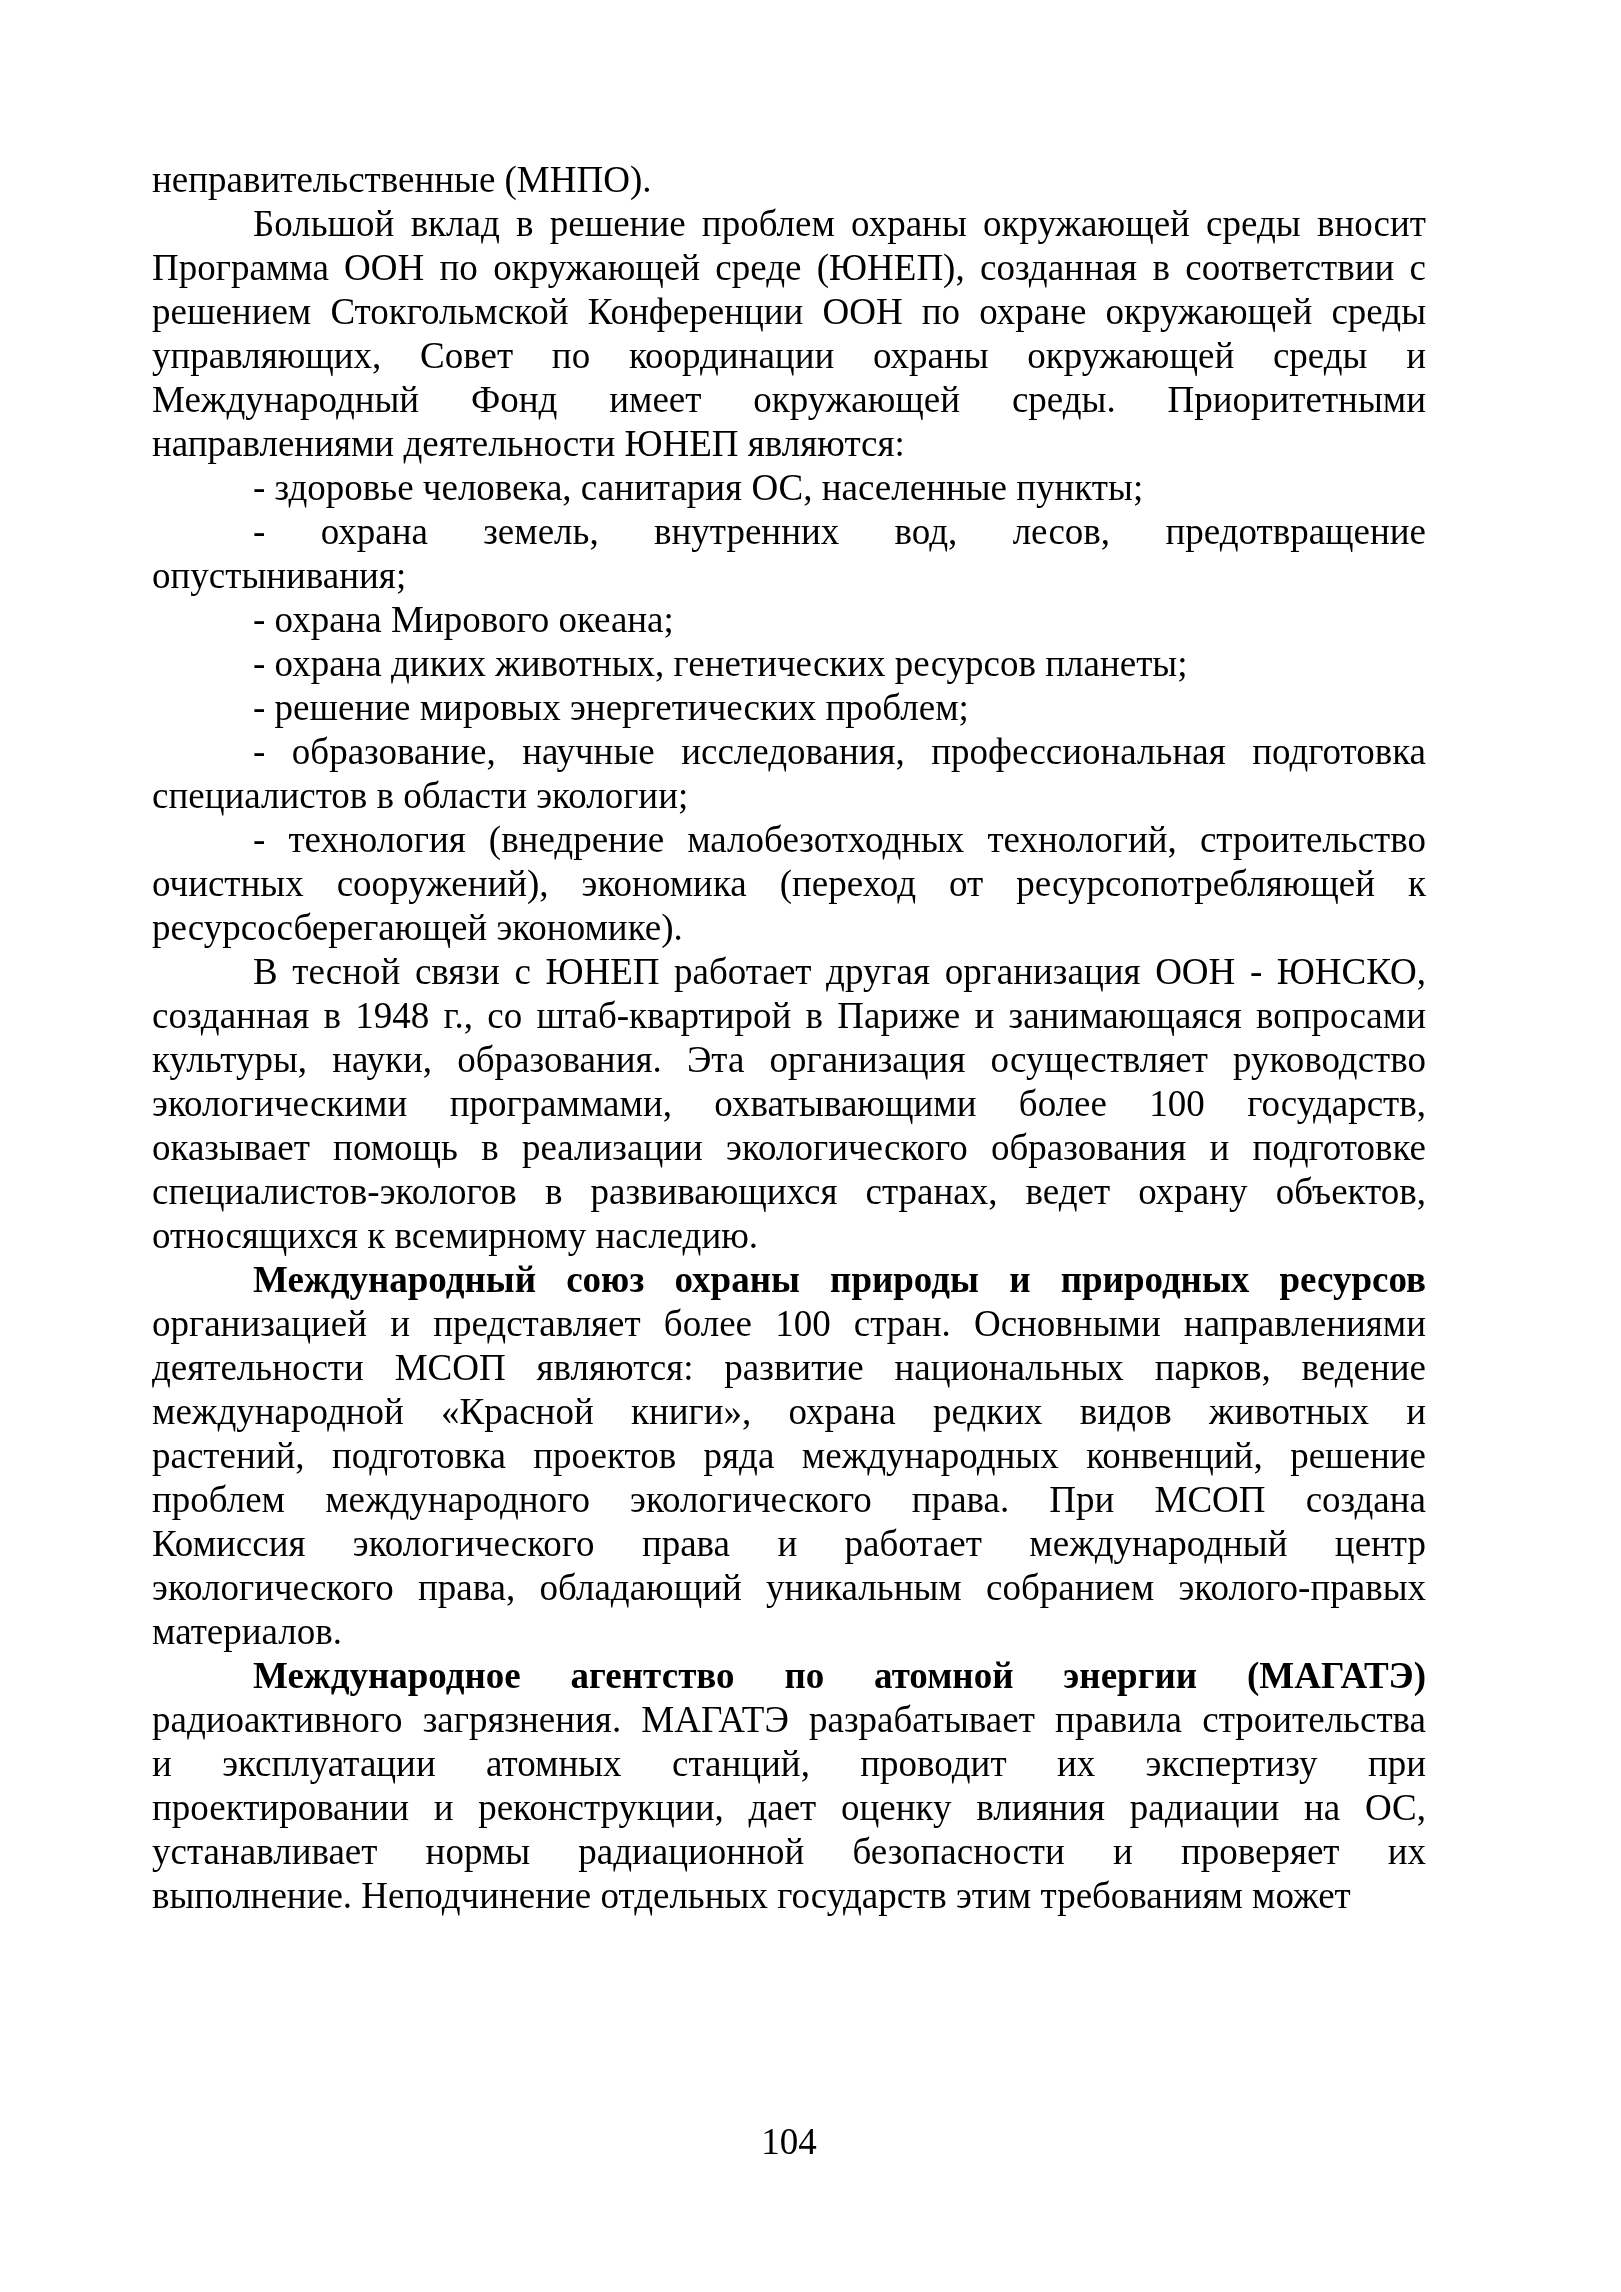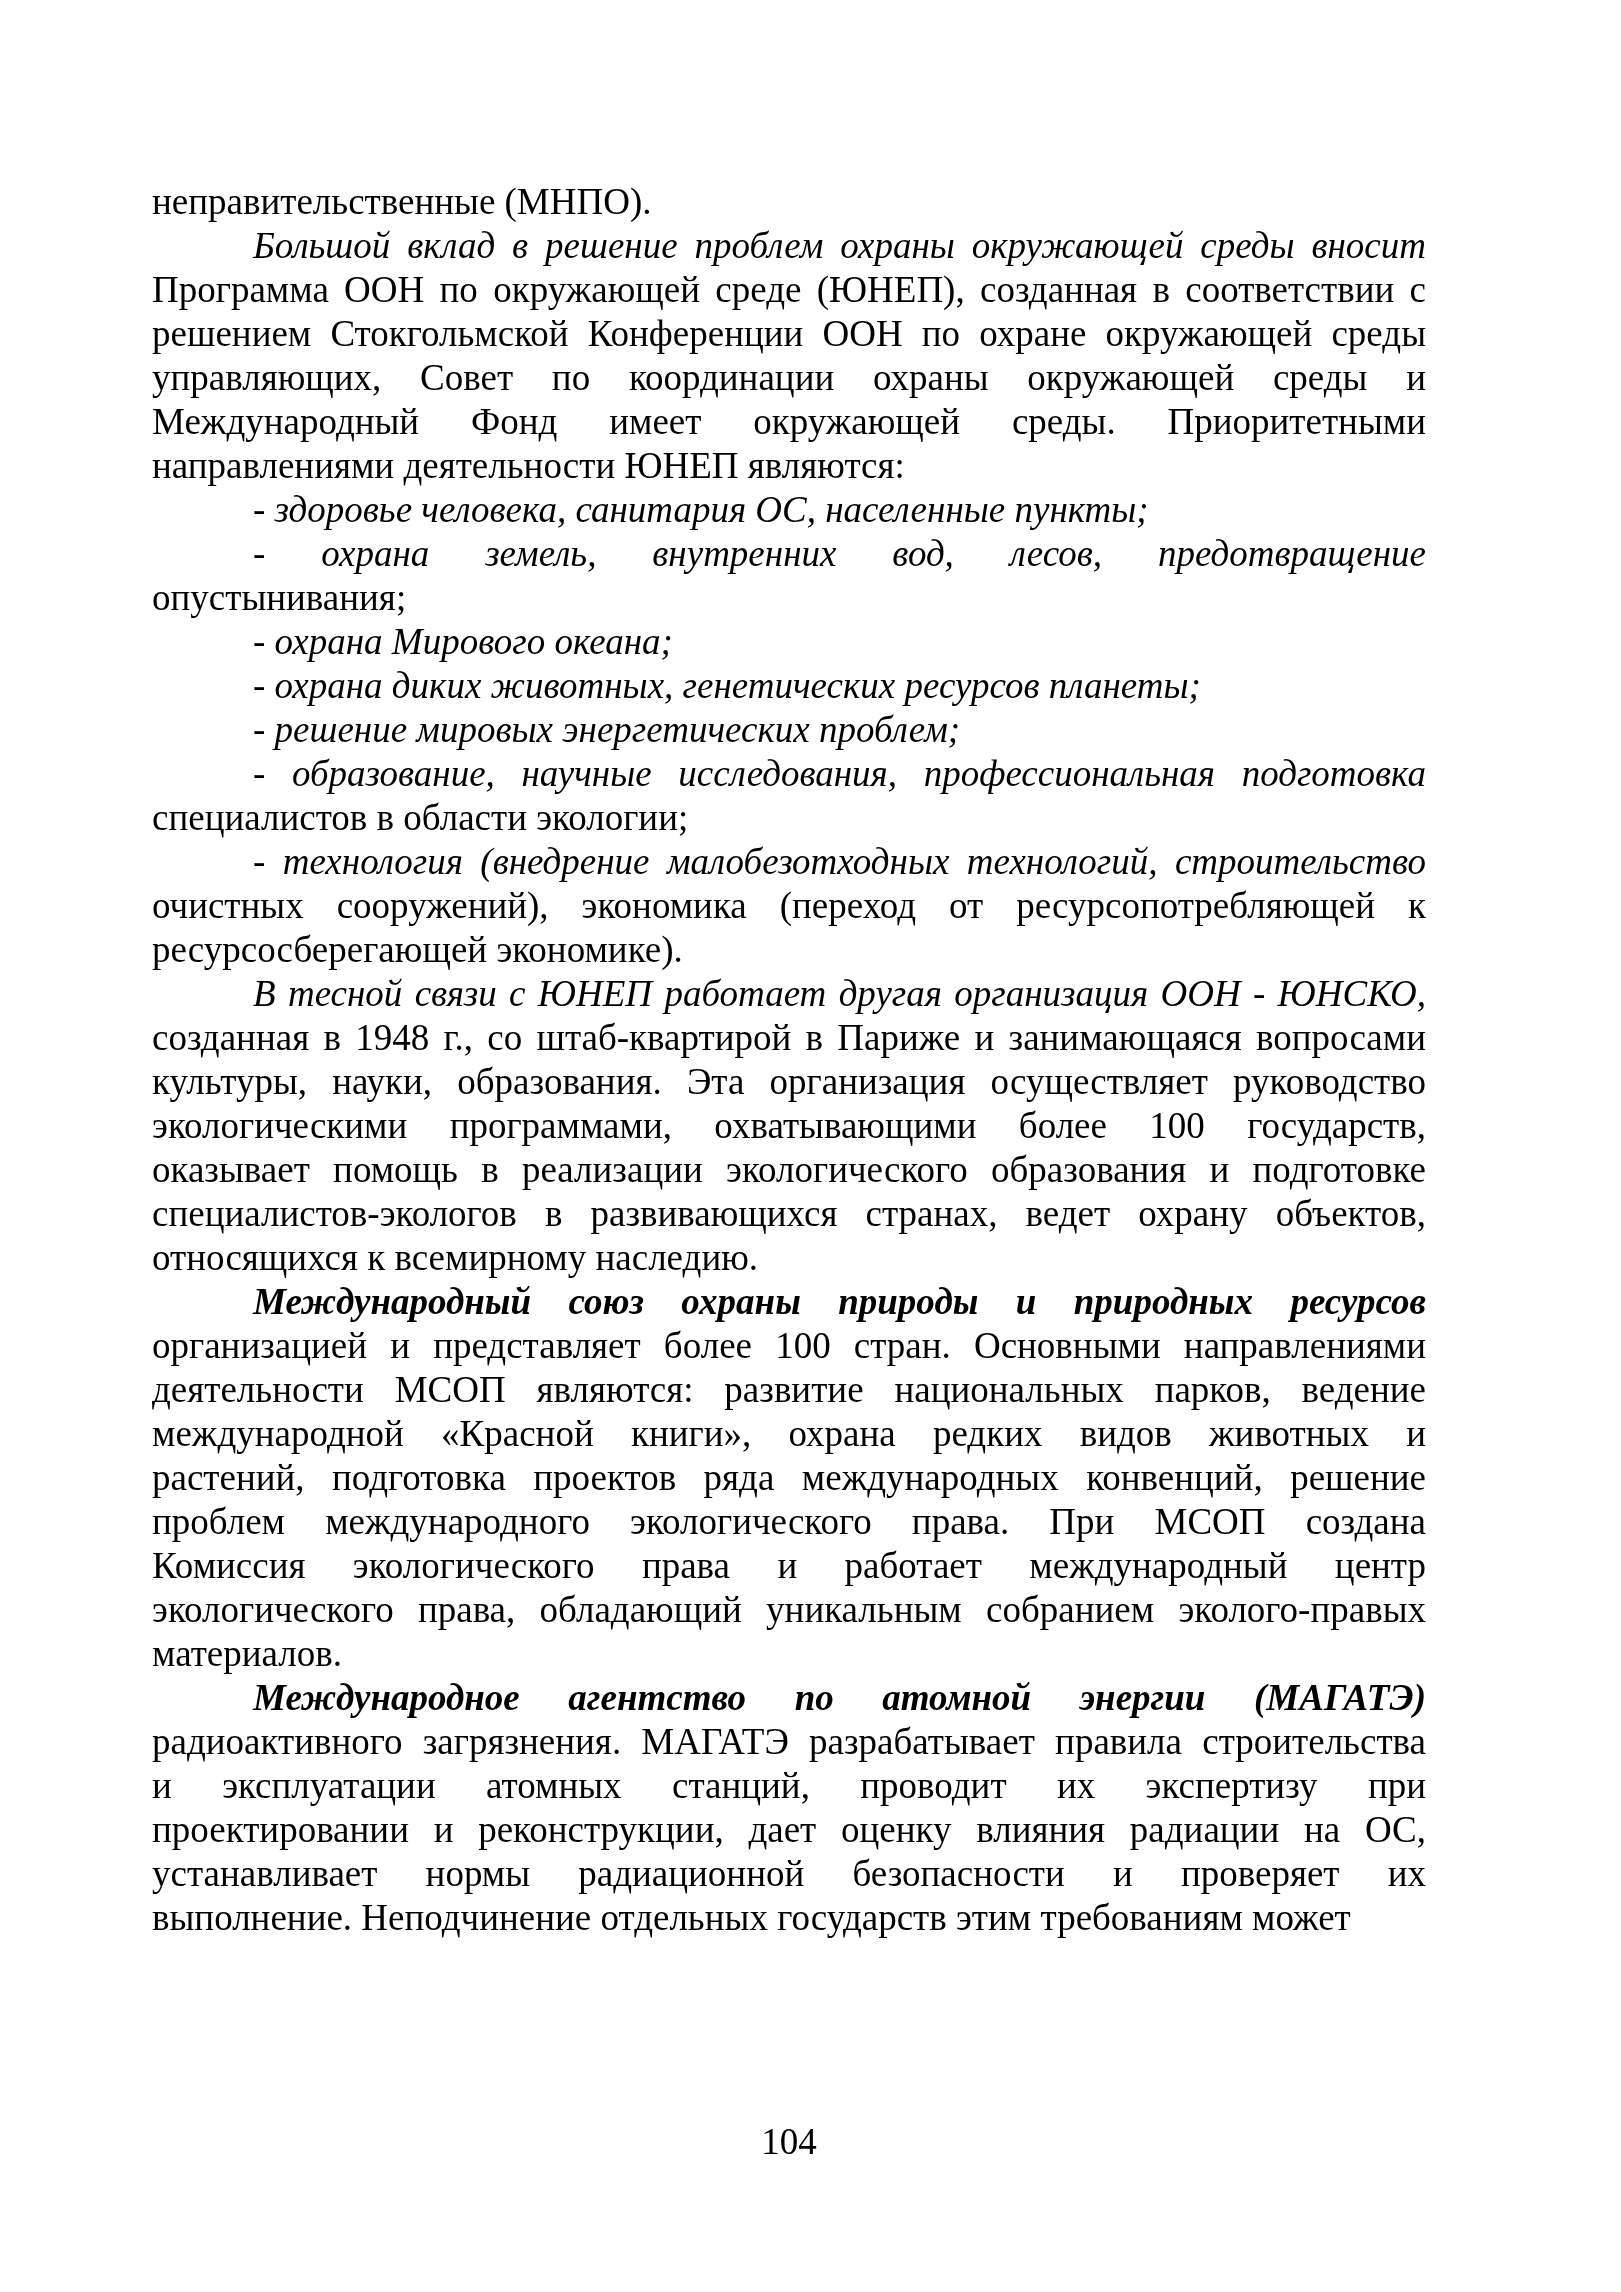--- a/index.html
+++ b/index.html
@@ -14,36 +14,34 @@
     background: #ffffff;
     font-family: "Liberation Serif", serif;
     color: #000000;
     overflow: hidden;
   }
   .text-block {
     position: absolute;
     left: 152px;
     top: 158px;
     width: 1274px;
-    margin-top: 22px;
   }
   .line {
     font-size: 37px;
     line-height: 44px;
     height: 44px;
     white-space: nowrap;
     text-align: left;
   }
   .line.just {
     text-align: justify;
     text-align-last: justify;
   }
   .line.ind {
     text-indent: 101px;
-    font-style: italic;
   }
   .b {
     font-weight: bold;
   }
   .footer {
     position: absolute;
     left: 152px;
     top: 2120px;
     width: 1274px;
     text-align: center;

